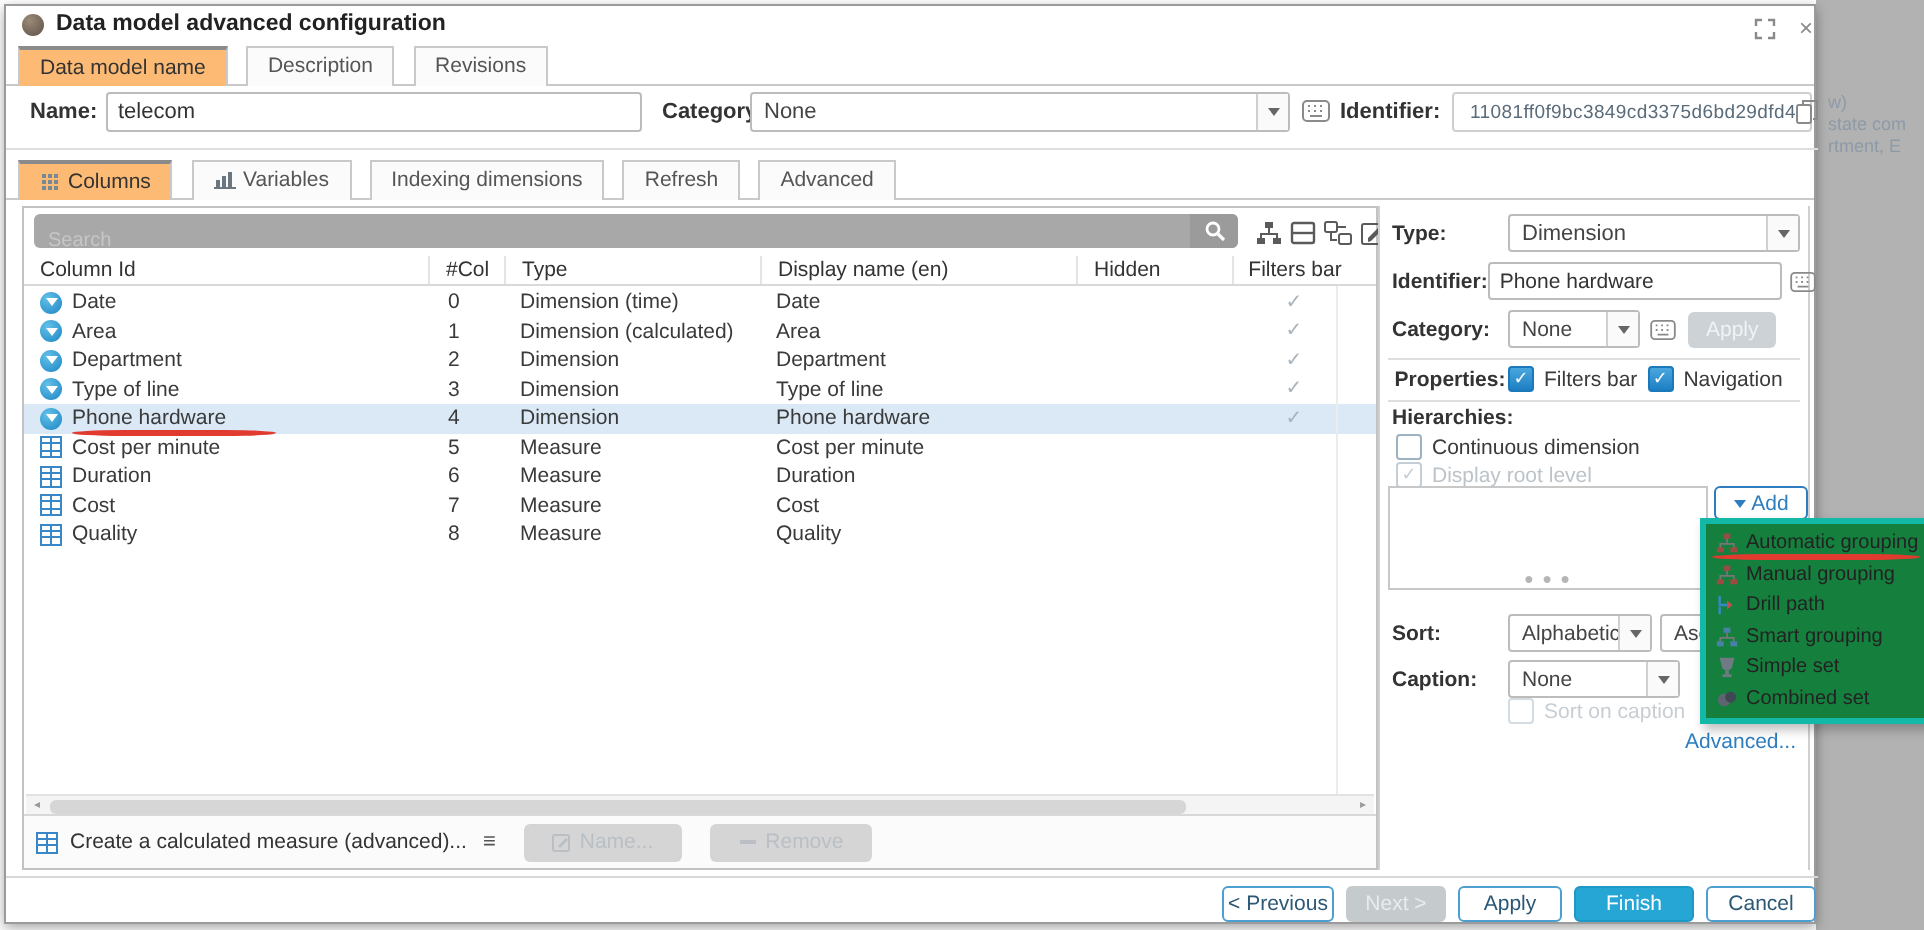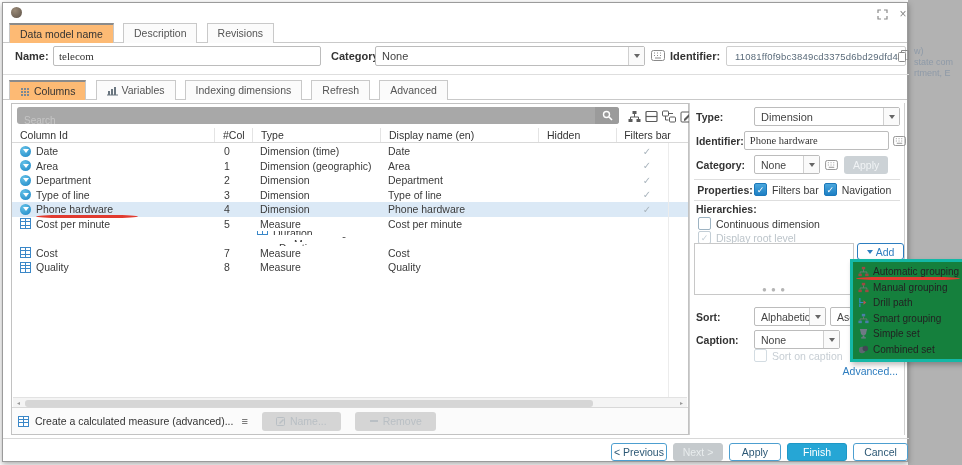--- a/index.html
+++ b/index.html
@@ -27,21 +27,21 @@
   .tab-row1 { top:20px; } .tab-row2 { top:77px; }
   .tab { position:relative; display:inline-block; height:20px; line-height:19px; padding:0 10px;
      margin-left:6px; border:1px solid #c9c9c9; border-bottom:none; background:#fbfbfb; color:#555;
      font-size:10.5px; vertical-align:bottom; cursor:pointer; }
   .tab.active { background:#fdba74; border-top:2px solid #8b8b8b; color:#333; }
   .tab .t-ico { display:inline-block; vertical-align:-2px; margin-right:4px; color:#5f6b76; }
 
   
   .lbl { font-weight:bold; color:#333; font-size:11px; }
   .inp { border:1px solid #bcbcbc; border-radius:2px; background:#fff; height:20px; font-size:11px;
-     padding:0 5px; color:#333; font-family:Liberation Serif, serif; }
+     padding:0 5px; color:#333; font-family:Liberation Sans, sans-serif; }
   .sel { border:1px solid #bcbcbc; border-radius:2px; background:#fff; height:20px; display:flex; align-items:center; }
   .sel .sel-txt { flex:1; padding:0 6px; color:#444; font-size:11px; white-space:nowrap; overflow:hidden; }
   .sel .sel-btn { width:16px; height:100%; border-left:1px solid #d0d0d0; display:flex; align-items:center; justify-content:center; background:#fafafa; cursor:pointer; }
   .caret { width:0; height:0; border-left:3.5px solid transparent; border-right:3.5px solid transparent; border-top:4px solid #666; }
 
   .id-box { border:1px solid #cfcfcf; border-radius:2px; height:20px; display:flex; align-items:center; padding:0 4px 0 8px; }
   .id-val { flex:1; font-size:9.5px; color:#5a6b7a; letter-spacing:.2px; white-space:nowrap; }
 
   .hr { background:#dedede; height:1px; }
 
@@ -135,20 +135,21 @@
   <div class="abs bg-strip">
     <div class="frag" style="top:46px;">w)</div>
     <div class="frag" style="top:57px;">state com</div>
     <div class="frag" style="top:68px;">rtment, E</div>
   </div>
 
   <div class="abs dialog">
 
     <div class="abs title-bar">
       <span class="abs sphere-icon"></span>
+      <span class="abs title-text">Data model advanced configuration</span>
       <span class="abs win-btn win-max">
         <svg width="11" height="11" viewBox="0 0 11 11">
             <path d="M1 4V1h3M7 1h3v3M10 7v3H7M4 10H1V7" fill="none" stroke="currentColor" stroke-width="1.2"></path>
           </svg>
       </span>
       <span class="abs win-btn win-close">×</span>
     </div>
 
     <div class="abs tab-row tab-row1">
       <span class="tab active">Data model name</span>
@@ -263,21 +264,21 @@
         <div class="cell c-disp">Date</div>
         <div class="cell c-hid"></div>
         <div class="cell c-fb">✓</div>
       </div>
       <div class="trow" style="top:54.5px;">
         <div class="cell c-id">
             <span class="dim-icon"></span>
             <span>Area</span>
           </div>
         <div class="cell c-num">1</div>
-        <div class="cell c-type">Dimension (geographic)</div>
+        <div class="cell c-type">Dimension (calculated)</div>
         <div class="cell c-disp">Area</div>
         <div class="cell c-hid"></div>
         <div class="cell c-fb">✓</div>
       </div>
       <div class="trow" style="top:69px;">
         <div class="cell c-id">
             <span class="dim-icon"></span>
             <span>Department</span>
           </div>
         <div class="cell c-num">2</div>
@@ -313,21 +314,21 @@
         <div class="cell c-id">
             <span class="meas-icon"></span>
             <span>Cost per minute</span>
           </div>
         <div class="cell c-num">5</div>
         <div class="cell c-type">Measure</div>
         <div class="cell c-disp">Cost per minute</div>
         <div class="cell c-hid"></div>
         <div class="cell c-fb"></div>
       </div>
-      <div class="trow" style="top:127px;flex-direction:column;">
+      <div class="trow" style="top:127px;">
         <div class="cell c-id">
             <span class="meas-icon"></span>
             <span>Duration</span>
           </div>
         <div class="cell c-num">6</div>
         <div class="cell c-type">Measure</div>
         <div class="cell c-disp">Duration</div>
         <div class="cell c-hid"></div>
         <div class="cell c-fb"></div>
       </div>

